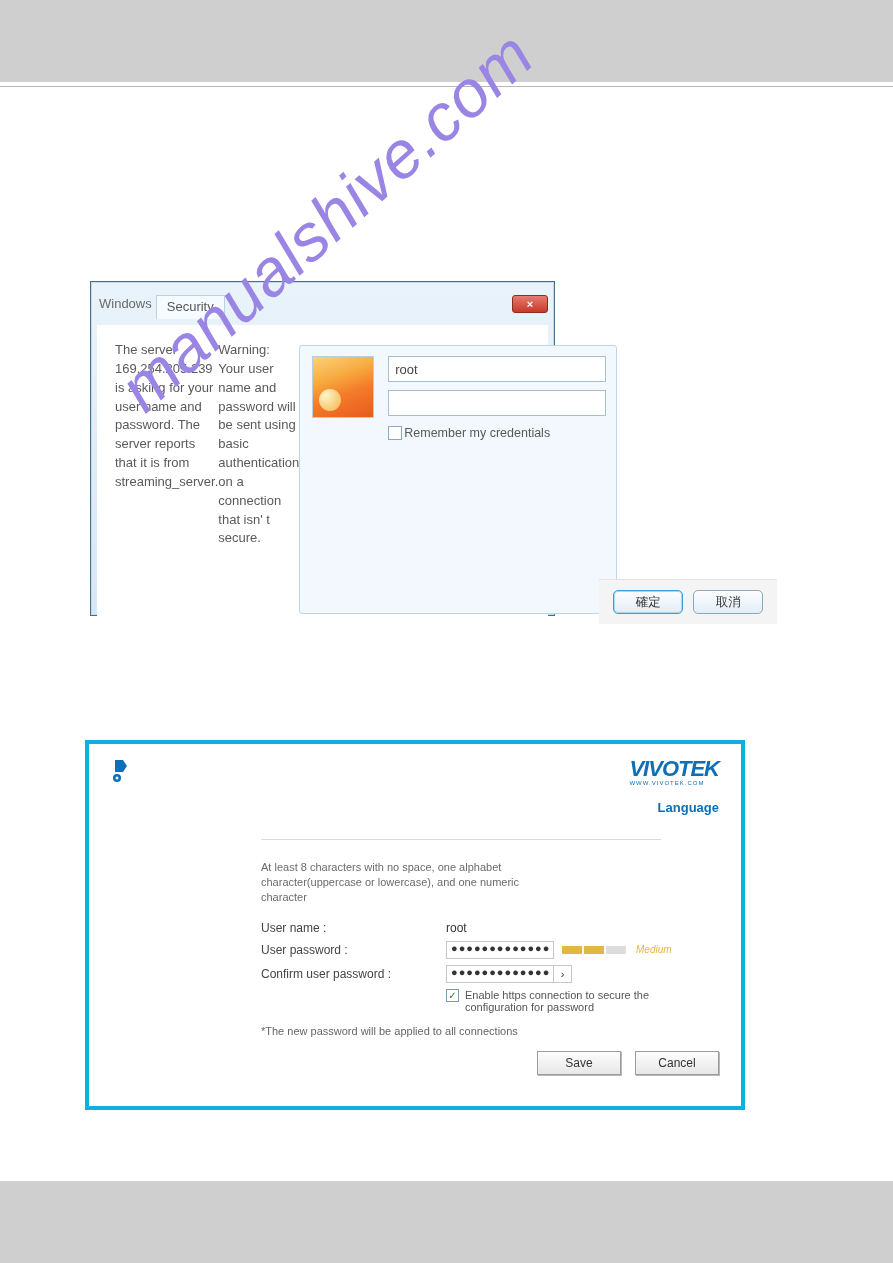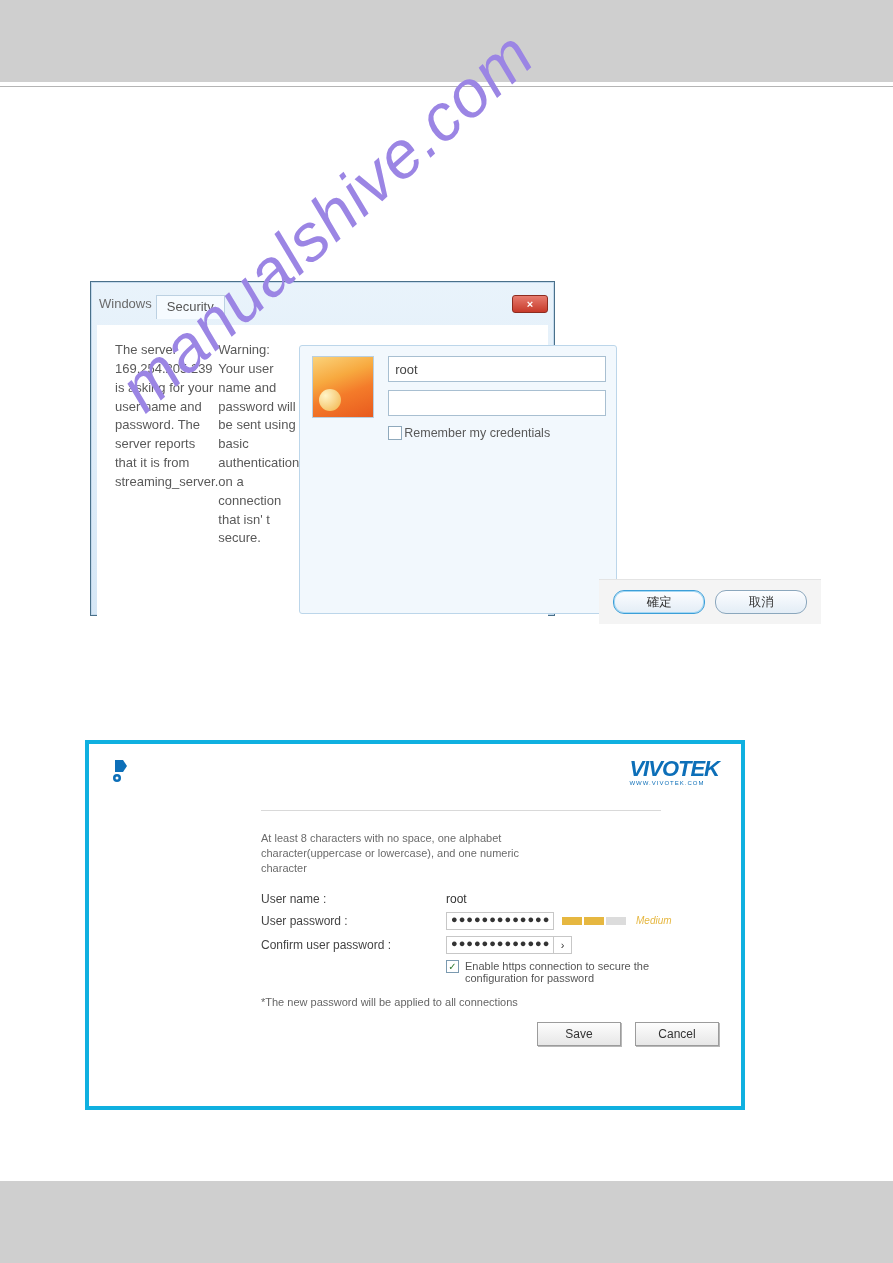--- a/index.html
+++ b/index.html
@@ -90,22 +90,22 @@
   .remember-cb { width: 14px; height: 14px; border: 1px solid #8fa9bc; background: #fff; }
   .win-footer {
     margin-top: auto; padding-top: 10px;
     display: flex; justify-content: flex-end; gap: 10px;
     border-top: 1px solid #e4e4e4;
     background: #f4f4f4;
     margin-left: -18px; margin-right: -18px; margin-bottom: -10px;
     padding: 10px 14px 10px 14px;
   }
   .win-btn {
-    width: 92px; height: 24px; font-size: 12.5px;
-    border: 1px solid #8ba7bd; border-radius: 11px;
+    width: 70px; height: 24px; font-size: 12.5px;
+    border: 1px solid #8ba7bd; border-radius: 5px;
     background: linear-gradient(#fcfdff, #e3edf6);
     color: #333; display: flex; align-items: center; justify-content: center;
   }
   .win-btn.primary { border-color: #3c9fd8; box-shadow: 0 0 0 1px #a4d7f3 inset; }
 
   
   .viv-panel {
     position: absolute;
     top: 740px; left: 85px;
     width: 660px; height: 370px;
@@ -204,20 +204,21 @@
         <path d="M4 2 L12 2 L16 8 L12 14 L4 14 Z" fill="#0d6fb8"></path>
         <circle cx="6" cy="20" r="4" fill="#0d6fb8"></circle>
         <circle cx="6" cy="20" r="1.5" fill="#fff"></circle>
       </svg>
     </span>
     <div>
       <div class="viv-logo-text">VIVOTEK</div>
       <div class="viv-logo-sub">WWW.VIVOTEK.COM</div>
     </div>
   </div>
+  <div class="viv-lang">Language</div>
   <div class="viv-hr"></div>
 
   <div class="viv-form">
     <div class="viv-hint">At least 8 characters with no space, one alphabet character(uppercase or lowercase), and one numeric character</div>
 
     <div class="viv-row">
       <span class="viv-label">User name :</span>
       <span class="viv-val">root</span>
     </div>
 

